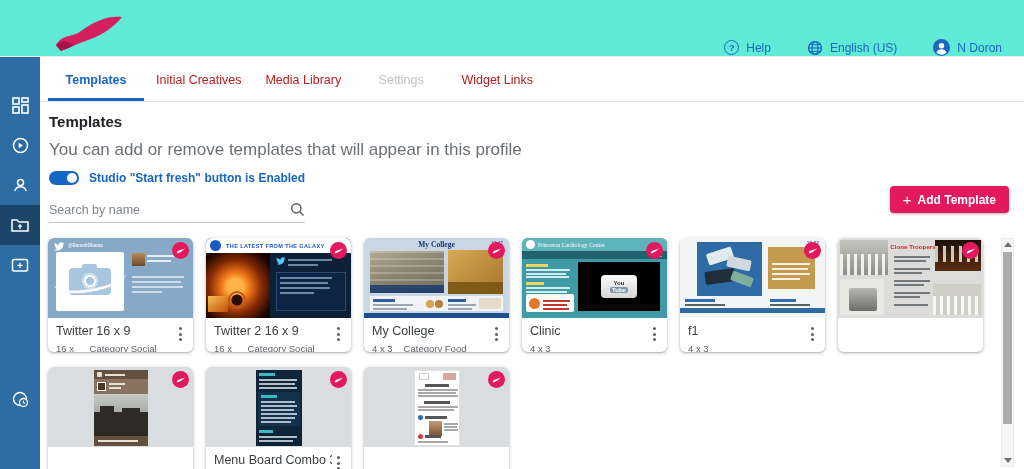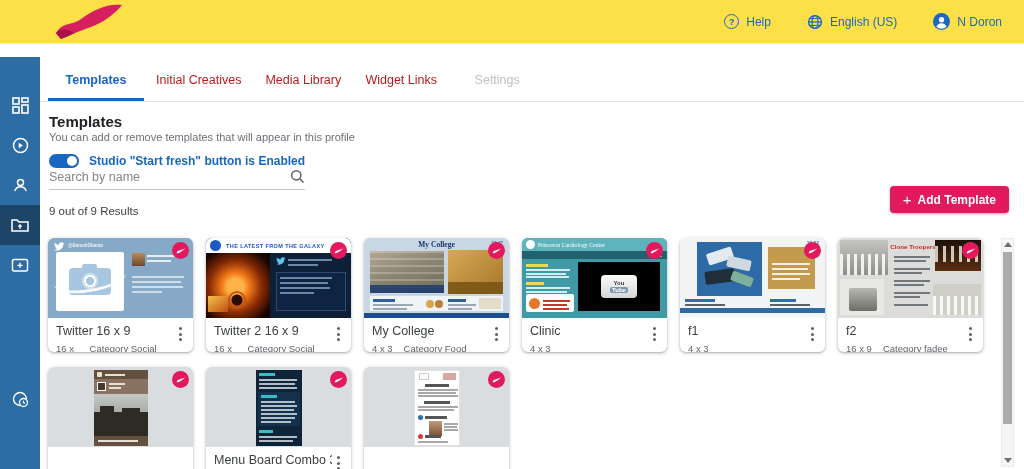--- a/index.html
+++ b/index.html
@@ -1,21 +1,21 @@
 <!DOCTYPE html>
 <html><head>
 <meta charset="utf-8">
 <style>
   * { box-sizing: border-box; margin: 0; padding: 0; }
   html,body { width:1024px; height:469px; overflow:hidden; background:#fff;
     font-family:"Liberation Sans", sans-serif; position:relative; }
 
   
-  .header { position:absolute; top:0; left:0; right:0; height:44px; background:#fde047;
-    border-bottom:1px solid #ececec; display:flex; align-items:center; z-index:10; }
+  .header { position:absolute; top:0; left:0; right:0; height:57px; background:#5eead4;
+    border-bottom:1px solid #ececec; display:flex; align-items:flex-end; z-index:10; }
   .logo { margin-left:52px; }
   .header-right { margin-left:auto; margin-right:22px; display:flex; align-items:center; gap:36px; }
   .header-item { display:flex; align-items:center; gap:7px; color:#1a67c4; font-size:12px; cursor:pointer; }
   .help-circle { width:15px; height:15px; border:1.5px solid #1a67c4; border-radius:50%;
     display:flex; align-items:center; justify-content:center; font-size:9px; font-weight:700; }
   .help-circle::before { content:"?"; }
 
   
   .sidebar { position:absolute; top:57px; left:0; bottom:0; width:40px; background:#2e6da4; z-index:9; }
   .nav-item { width:40px; height:40px; display:flex; align-items:center; justify-content:center; color:#fff; cursor:pointer; }
@@ -30,26 +30,26 @@
   .back-btn, .edit-btn { display:flex; align-items:center; cursor:pointer; }
 
   .tabs { display:flex; padding-left:8px; margin-top:5px; border-bottom:1px solid #e4e4e4; }
   .tab { min-width:96px; padding:11px 12px; text-align:center; font-size:12.5px; color:#b91c1c;
     cursor:pointer; border-bottom:3px solid transparent; white-space:nowrap; }
   .tab.active { color:#1765c0; font-weight:700; border-bottom-color:#1765c0; }
   .tab.disabled { color:#bdc1c6; cursor:default; }
 
   .section { position:relative; padding:11px 16px 0 9px; }
   .section h2 { font-size:15px; font-weight:700; color:#202124; }
-  .desc { font-size:11px; color:#6b7075; margin-top:1px; }
+  .desc { font-size:17px; color:#6b7075; margin-top:10px; }
   .toggle-row { display:flex; align-items:center; gap:10px; margin-top:11px; cursor:pointer; }
   .switch { width:30px; height:14px; border-radius:7px; background:#1766c1; position:relative; flex:0 0 auto; }
   .switch .knob { position:absolute; top:2px; right:2px; width:10px; height:10px; border-radius:50%; background:#fff; }
   .toggle-label { font-size:12px; font-weight:700; color:#1766c1; }
-  .search-row { margin-top:1px; width:256px; display:flex; align-items:center;
+  .search-row { margin-top:17px; width:256px; display:flex; align-items:center;
     border-bottom:1px solid #c4c7ca; padding-bottom:5px; }
   .search-row input { border:none; outline:none; flex:1; font-size:12.5px; color:#333; background:transparent; }
   .search-row input::placeholder { color:#80868b; }
   .results { margin-top:15px; font-size:11.5px; color:#3c4043; }
   .add-btn { position:absolute; top:129px; right:15px; height:27px; padding:0 13px;
     background:#e2195c; color:#fff; border:none; border-radius:4px; font-size:12px; font-weight:700;
     font-family:"Liberation Sans",sans-serif; display:flex; align-items:center; gap:6px; cursor:pointer;
     box-shadow:0 1px 3px rgba(0,0,0,.3); }
   .add-btn .plus { font-size:15px; font-weight:400; line-height:1; }
 
@@ -285,22 +285,22 @@
   </div>
 </div>
 
 <div class="main">
 
 
   <div class="tabs">
     <div class="tab active">Templates</div>
     <div class="tab">Initial Creatives</div>
     <div class="tab">Media Library</div>
+    <div class="tab disabled">Settings</div>
     <div class="tab">Widget Links</div>
-    <div class="tab disabled">Settings</div>
   </div>
 
   <div class="section">
     <h2>Templates</h2>
     <div class="desc">You can add or remove templates that will appear in this profile</div>
     <div class="toggle-row">
       <span class="switch">
           <span class="knob"></span>
         </span>
       <span class="toggle-label">Studio "Start fresh" button is Enabled</span>
@@ -542,32 +542,20 @@
         <div class="ln cl" style="left:56px;top:42px;width:36px"></div>
         <div class="ln cl" style="left:56px;top:46px;width:30px"></div>
         <div class="ln cl" style="left:56px;top:54px;width:36px"></div>
         <div class="ln cl" style="left:56px;top:58px;width:26px"></div>
         <div class="ln cl" style="left:56px;top:66px;width:34px"></div>
         <div class="badge">
           <svg width="10" height="7" viewBox="0 0 14 9">
               <path d="M1,7 C4,3 7,5 13,1 C10,5 5,8 2,8.6 Z" fill="#fff"></path>
             </svg>
         </div>
-      </div>
-      <div class="card-footer">
-        <div class="card-title">f2</div>
-        <div class="card-sub">
-          <span>16 x 9</span>
-          <span>Category fadee</span>
-        </div>
-        <div class="dots">
-            <i></i>
-            <i></i>
-            <i></i>
-          </div>
       </div>
     </div>
 
     <div class="card t7">
       <div class="thumb gray-thumb">
         <div class="portrait">
           <div class="abs tbar"></div>
           <div class="abs tglyph"></div>
           <div class="ln wl" style="left:11px;top:3.5px;width:20px"></div>
           <div class="abs av"></div>

